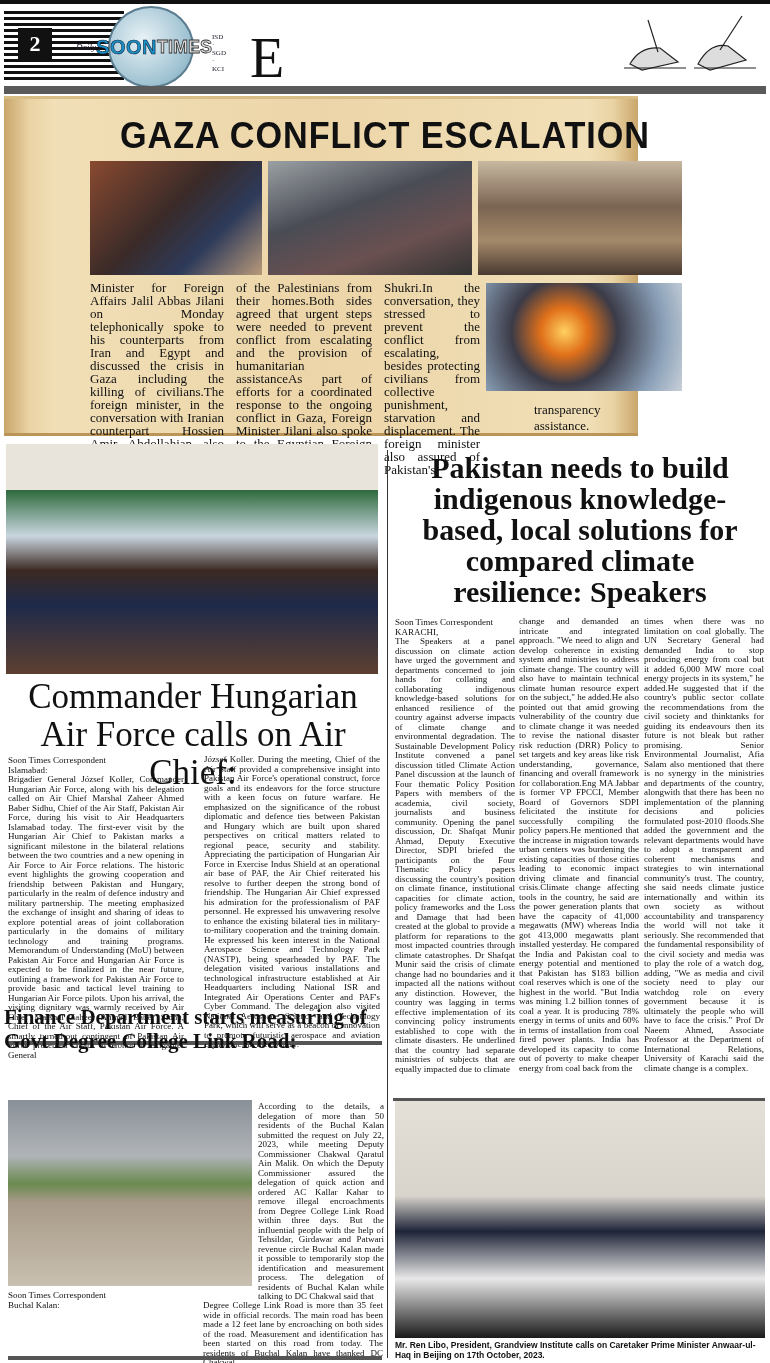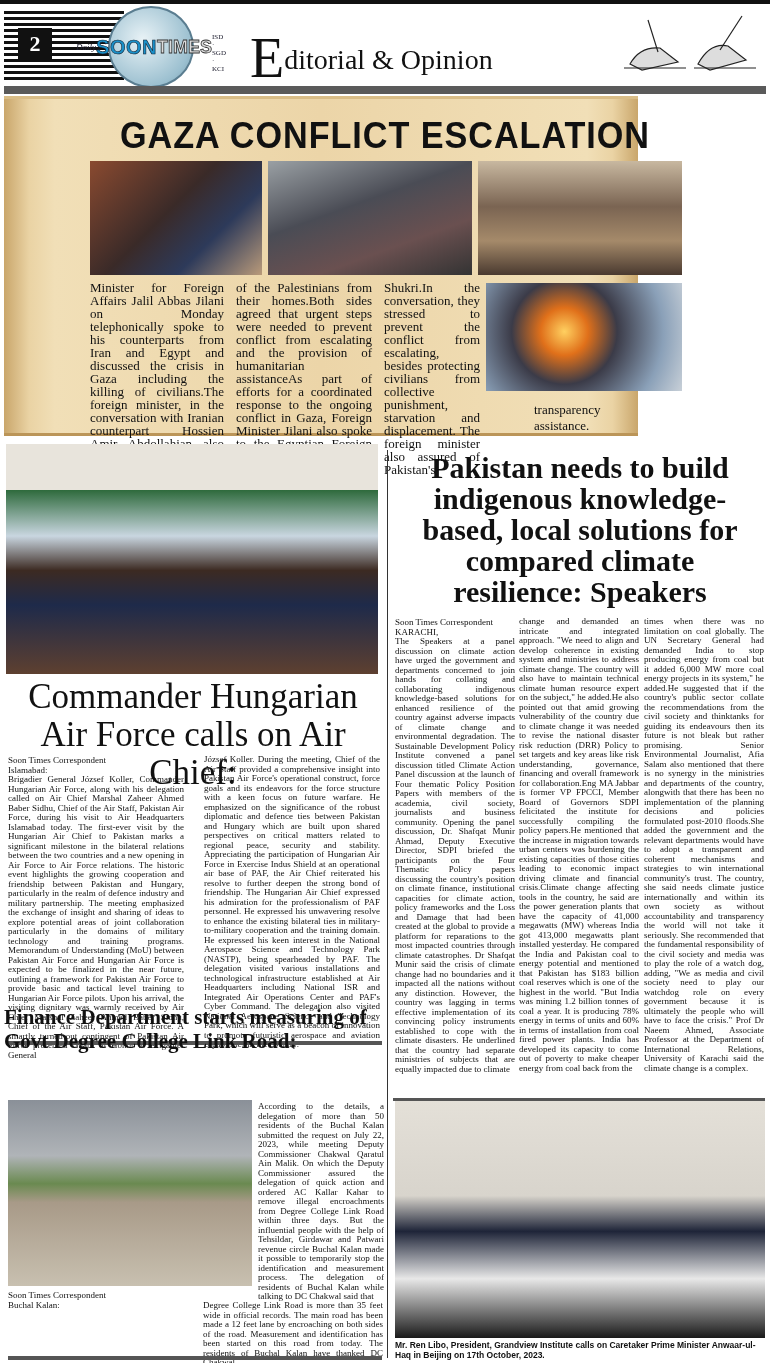--- a/index.html
+++ b/index.html
@@ -41,21 +41,20 @@
 <div class="abs" id="stripes"></div>
 <div class="abs" id="pagenum">2</div>
 <div class="abs" id="logo">
   <span class="d">Daily</span>
   <span class="s">SOON</span>
   <span class="t">TIMES</span>
   <span class="c">ISD · SGD · KCI</span>
 </div>
 <div class="abs" id="section-title">
   <span class="big">E</span>
-  <span class="rest">ditorial &amp; Opinion</span>
 </div>
 <svg class="abs" id="hands" viewBox="0 0 140 62">
   <g fill="none" stroke="#222" stroke-width="1.2">
     <path d="M10 52 Q20 34 40 36 L58 50 L22 58 Z" fill="#ddd"></path>
     <line x1="38" y1="40" x2="28" y2="8"></line>
     <path d="M78 52 Q90 30 108 34 L126 48 L90 58 Z" fill="#ddd"></path>
     <line x1="100" y1="38" x2="122" y2="4"></line>
     <path d="M4 56 L66 56 M74 56 L136 56"></path>
   </g>
 </svg>

